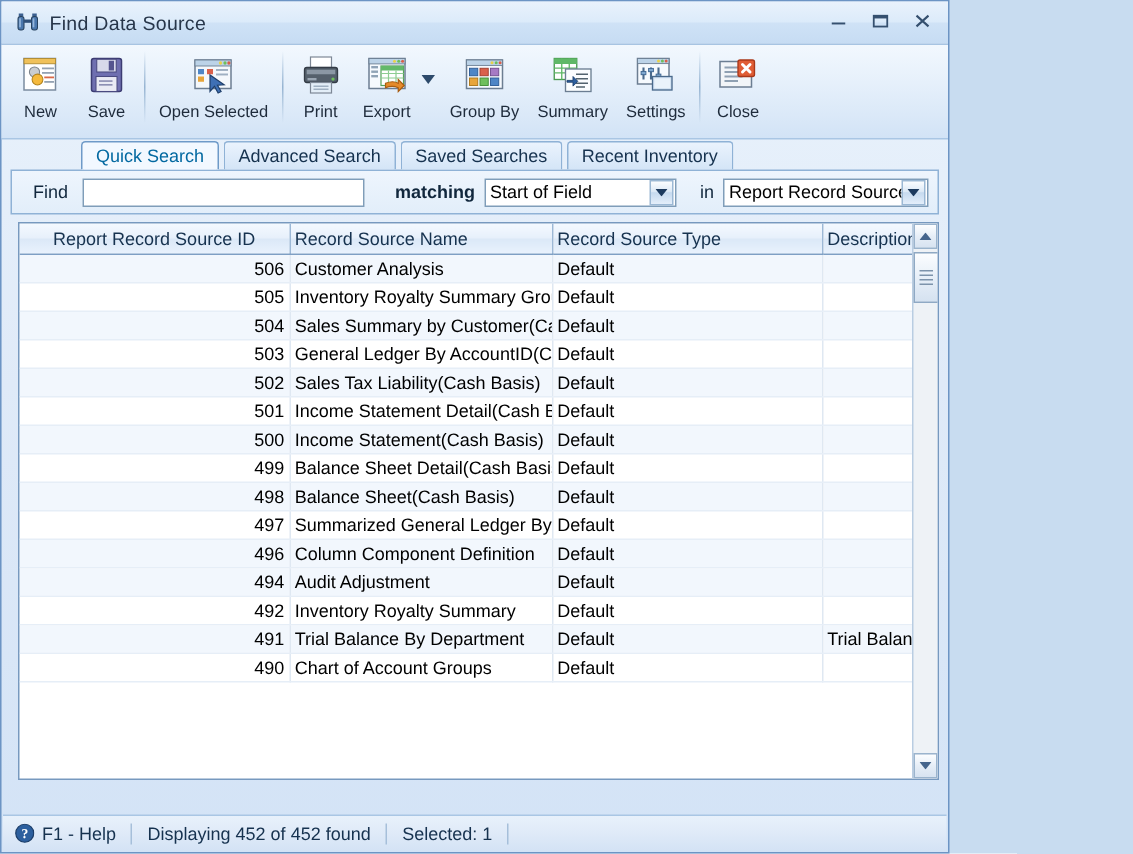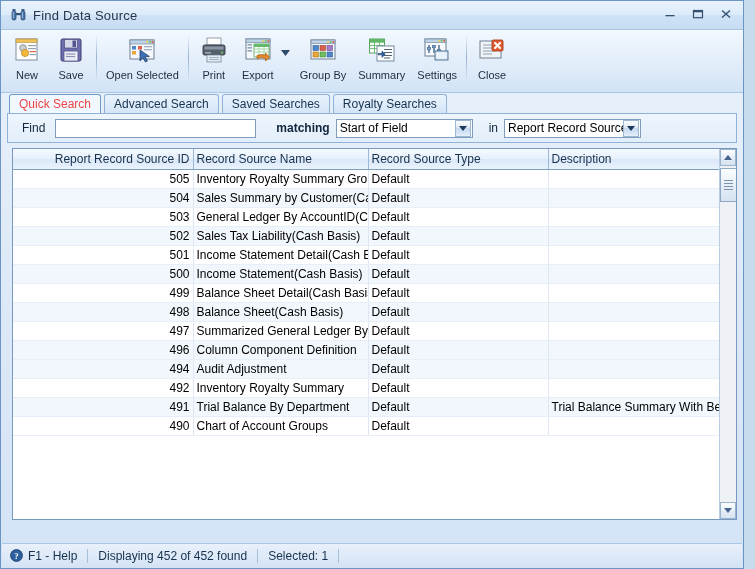--- a/index.html
+++ b/index.html
@@ -4,21 +4,21 @@
 <title>Find Data Source</title>
 <style>
   html,body{margin:0;padding:0;}
   body{
     width:755px;height:569px;overflow:hidden;
     font-family:"Liberation Sans", sans-serif;
     font-size:12px;color:#000;
     background:#c8dcf0;
   }
   .window{
-    position:absolute;left:0;top:0;width:744px;height:569px;
+    position:absolute;left:0;top:0;width:633px;height:569px;
     box-sizing:border-box;
     border:1px solid #6c94c4;
     background:linear-gradient(180deg,#eaf3fc 0%,#dfeaf8 45%,#d3e3f6 100%);
   }
 
   
   .titlebar{
     position:relative;height:28px;
     background:linear-gradient(180deg,#e9f2fc 0%,#dcebfa 48%,#cfe2f6 52%,#c6dcf3 100%);
     border-bottom:1px solid #a7c4e2;
@@ -68,21 +68,22 @@
     display:flex;align-items:center;
     font-size:12px;color:#16324f;
     border:1px solid #8fb2d6;border-bottom:none;
     border-radius:3px 3px 0 0;
     background:linear-gradient(180deg,#eaf3fd,#d4e5f7);
     cursor:default;white-space:nowrap;
   }
   .tab.active{
     background:#f2f8ff;
     border-color:#6e9ac8;
-    color:#ef4444;
+    color:#0369a1;
+    margin-left:45px;
   }
 
   
   .searchpanel{
     margin:0 6px;height:30px;
     background:linear-gradient(180deg,#eef5fd,#e2eefa);
     border:1px solid #8fb2d6;
     display:flex;align-items:center;padding:0 6px;box-sizing:border-box;
     gap:6px;
   }
@@ -121,21 +122,21 @@
   table.grid{border-collapse:collapse;width:100%;table-layout:fixed;}
   table.grid th{
     height:20px;font-weight:normal;font-size:12px;color:#16324f;
     background:linear-gradient(180deg,#f4f9ff 0%,#e7f0fb 48%,#dbe8f7 52%,#e9f2fd 100%);
     border-right:1px solid #9cb8d6;
     border-bottom:1px solid #7e9fc4;
     padding:0 3px;text-align:left;
     white-space:nowrap;overflow:hidden;
     box-sizing:border-box;
   }
-  table.grid th.num{text-align:right;}
+  table.grid th.num{text-align:center;}
   table.grid td{
     height:19px;font-size:12px;padding:0 3px;
     border-right:1px solid #dfe8f2;
     border-bottom:1px solid #e6eef7;
     white-space:nowrap;overflow:hidden;text-overflow:clip;
     box-sizing:border-box;
   }
   table.grid td.num{text-align:right;}
   tr.odd td{background:#ffffff;}
   tr.even td{background:#f2f7fd;}
@@ -374,21 +375,21 @@
         </svg>
       </div>
       <div class="tb-lbl">Close</div>
     </div>
   </div>
 
   <div class="tabstrip">
     <div class="tab active">Quick Search</div>
     <div class="tab">Advanced Search</div>
     <div class="tab">Saved Searches</div>
-    <div class="tab">Royalty Searches</div>
+    <div class="tab">Recent Inventory</div>
   </div>
 
   <div class="searchpanel">
     <span class="lbl" style="margin-left:8px;margin-right:4px;">Find</span>
     <input class="txtbox" style="width: 201px;" type="text" value="">
     <span class="lbl" style="margin-left:14px;font-weight:bold;">matching</span>
     <div class="combo" style="width:137px;">
       <div class="cval">Start of Field</div>
       <div class="cbtn">
         <svg width="8" height="5" viewBox="0 0 8 5">
@@ -418,20 +419,26 @@
         </colgroup>
         <thead>
           <tr>
             <th class="num">Report Record Source ID</th>
             <th>Record Source Name</th>
             <th>Record Source Type</th>
             <th style="border-right:none;">Description</th>
           </tr>
         </thead>
         <tbody>
+          <tr class="even">
+              <td class="num">506</td>
+              <td>Customer Analysis</td>
+              <td>Default</td>
+              <td></td>
+            </tr>
           <tr class="odd">
               <td class="num">505</td>
               <td>Inventory Royalty Summary Group</td>
               <td>Default</td>
               <td></td>
             </tr>
           <tr class="even">
               <td class="num">504</td>
               <td>Sales Summary by Customer(Cash B</td>
               <td>Default</td>

